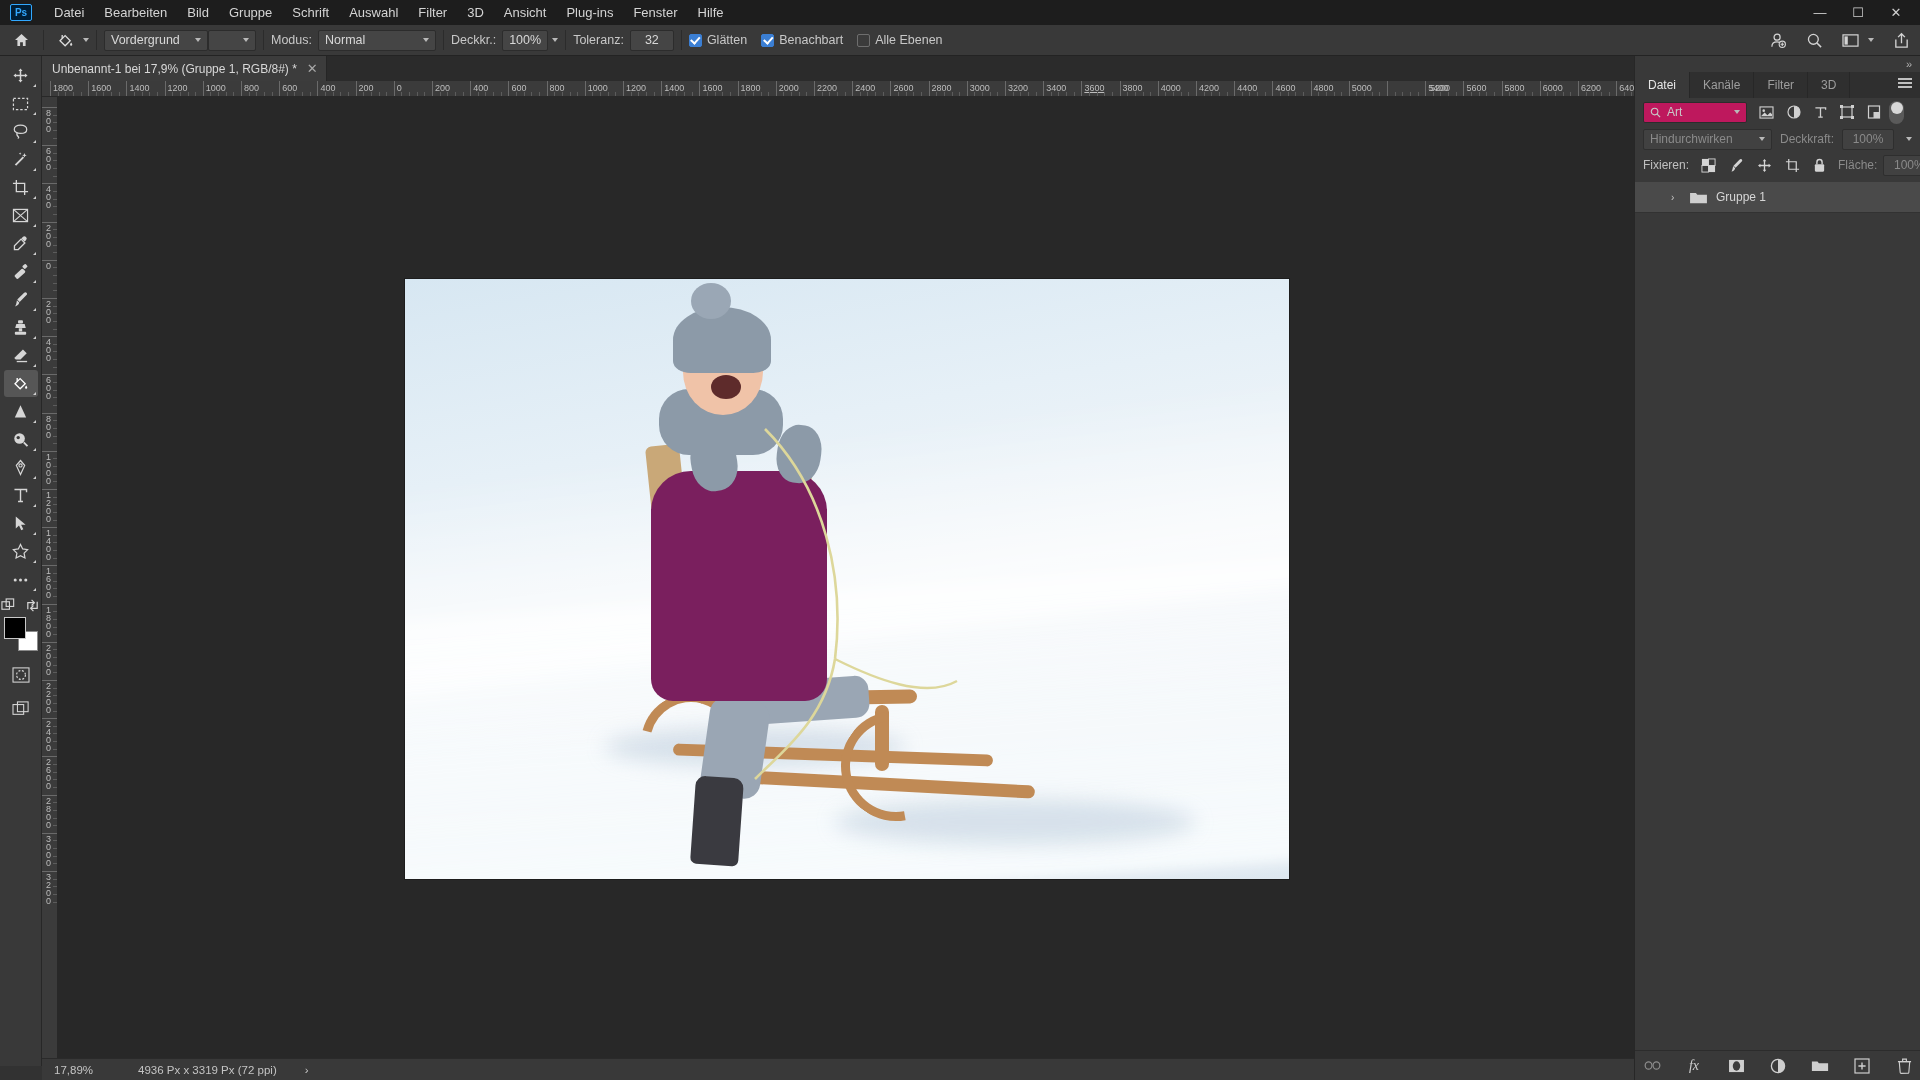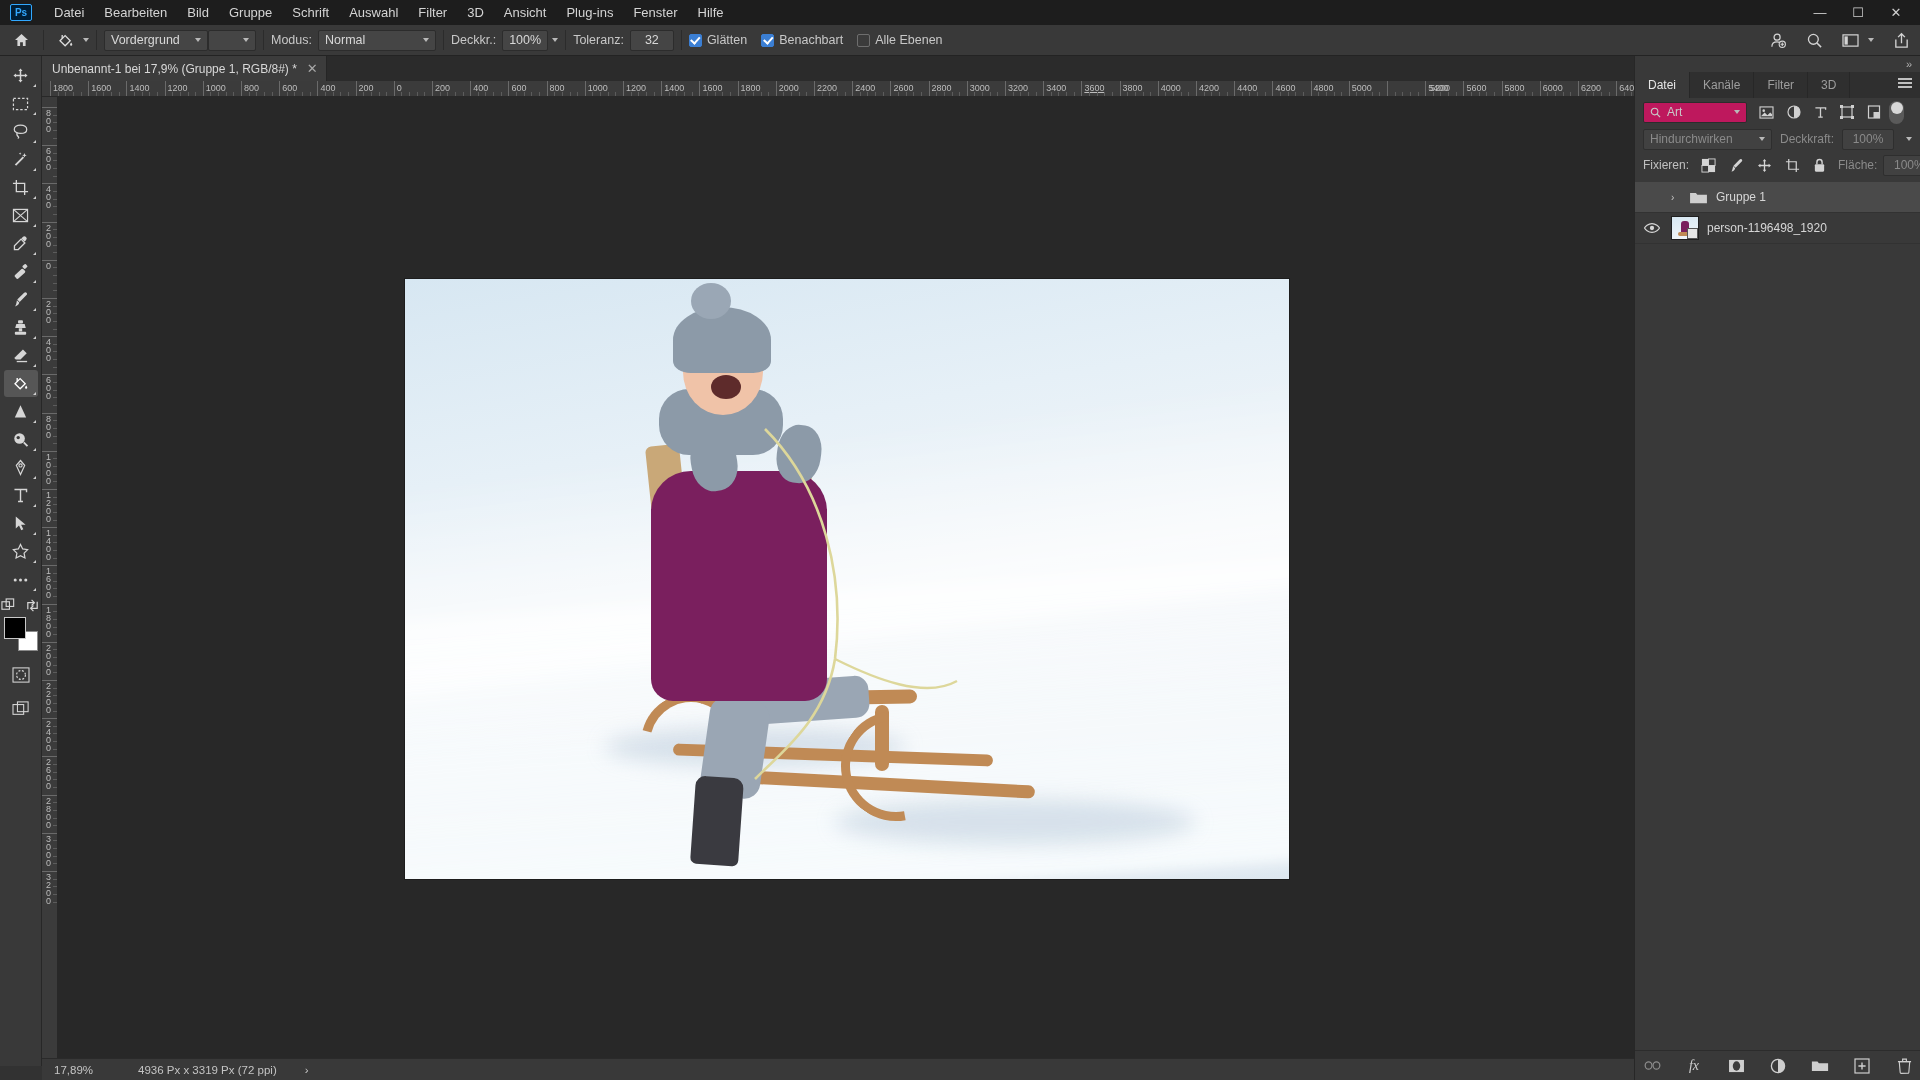--- a/index.html
+++ b/index.html
@@ -1090,34 +1090,20 @@
         <div class="eye-cell"></div>
         <span class="group-arrow">›</span>
         <span class="folder-ico">
           <svg width="19" height="15" viewBox="0 0 20 16">
               <path d="M1 3.2h6.2l1.6 1.8H19V14H1z" fill="#cfcfcf"></path>
             </svg>
         </span>
         <span class="layer-name">Gruppe 1</span>
       </div>
 
-      <div class="layer-row">
-        <div class="eye-cell">
-          <svg width="16" height="12" viewBox="0 0 18 12">
-              <path d="M9 1C4.6 1 1.4 4.2 .6 6c.8 1.8 4 5 8.4 5s7.6-3.2 8.4-5C16.6 4.2 13.4 1 9 1z" fill="none" stroke="#d6d6d6" stroke-width="1.3"></path>
-              <circle cx="9" cy="6" r="2.4" fill="#d6d6d6"></circle>
-            </svg>
-        </div>
-        <div class="layer-thumb">
-          <div class="t-fig"></div>
-          <div class="t-sled"></div>
-          <div class="smart-badge"></div>
-        </div>
-        <span class="layer-name">person-1196498_1920</span>
-      </div>
     </div>
 
     <div class="panel-bottom">
       <span class="pb-ico">
         <svg width="17" height="11" viewBox="0 0 18 12">
             <rect x="1" y="2" width="7.4" height="8" rx="4" fill="none" stroke="#8d8d8d" stroke-width="1.3"></rect>
             <rect x="9.6" y="2" width="7.4" height="8" rx="4" fill="none" stroke="#8d8d8d" stroke-width="1.3"></rect>
           </svg>
       </span>
       <span class="pb-ico" style="font-style:italic;font-size:14px;font-family:'Liberation Serif',serif">fx</span>

